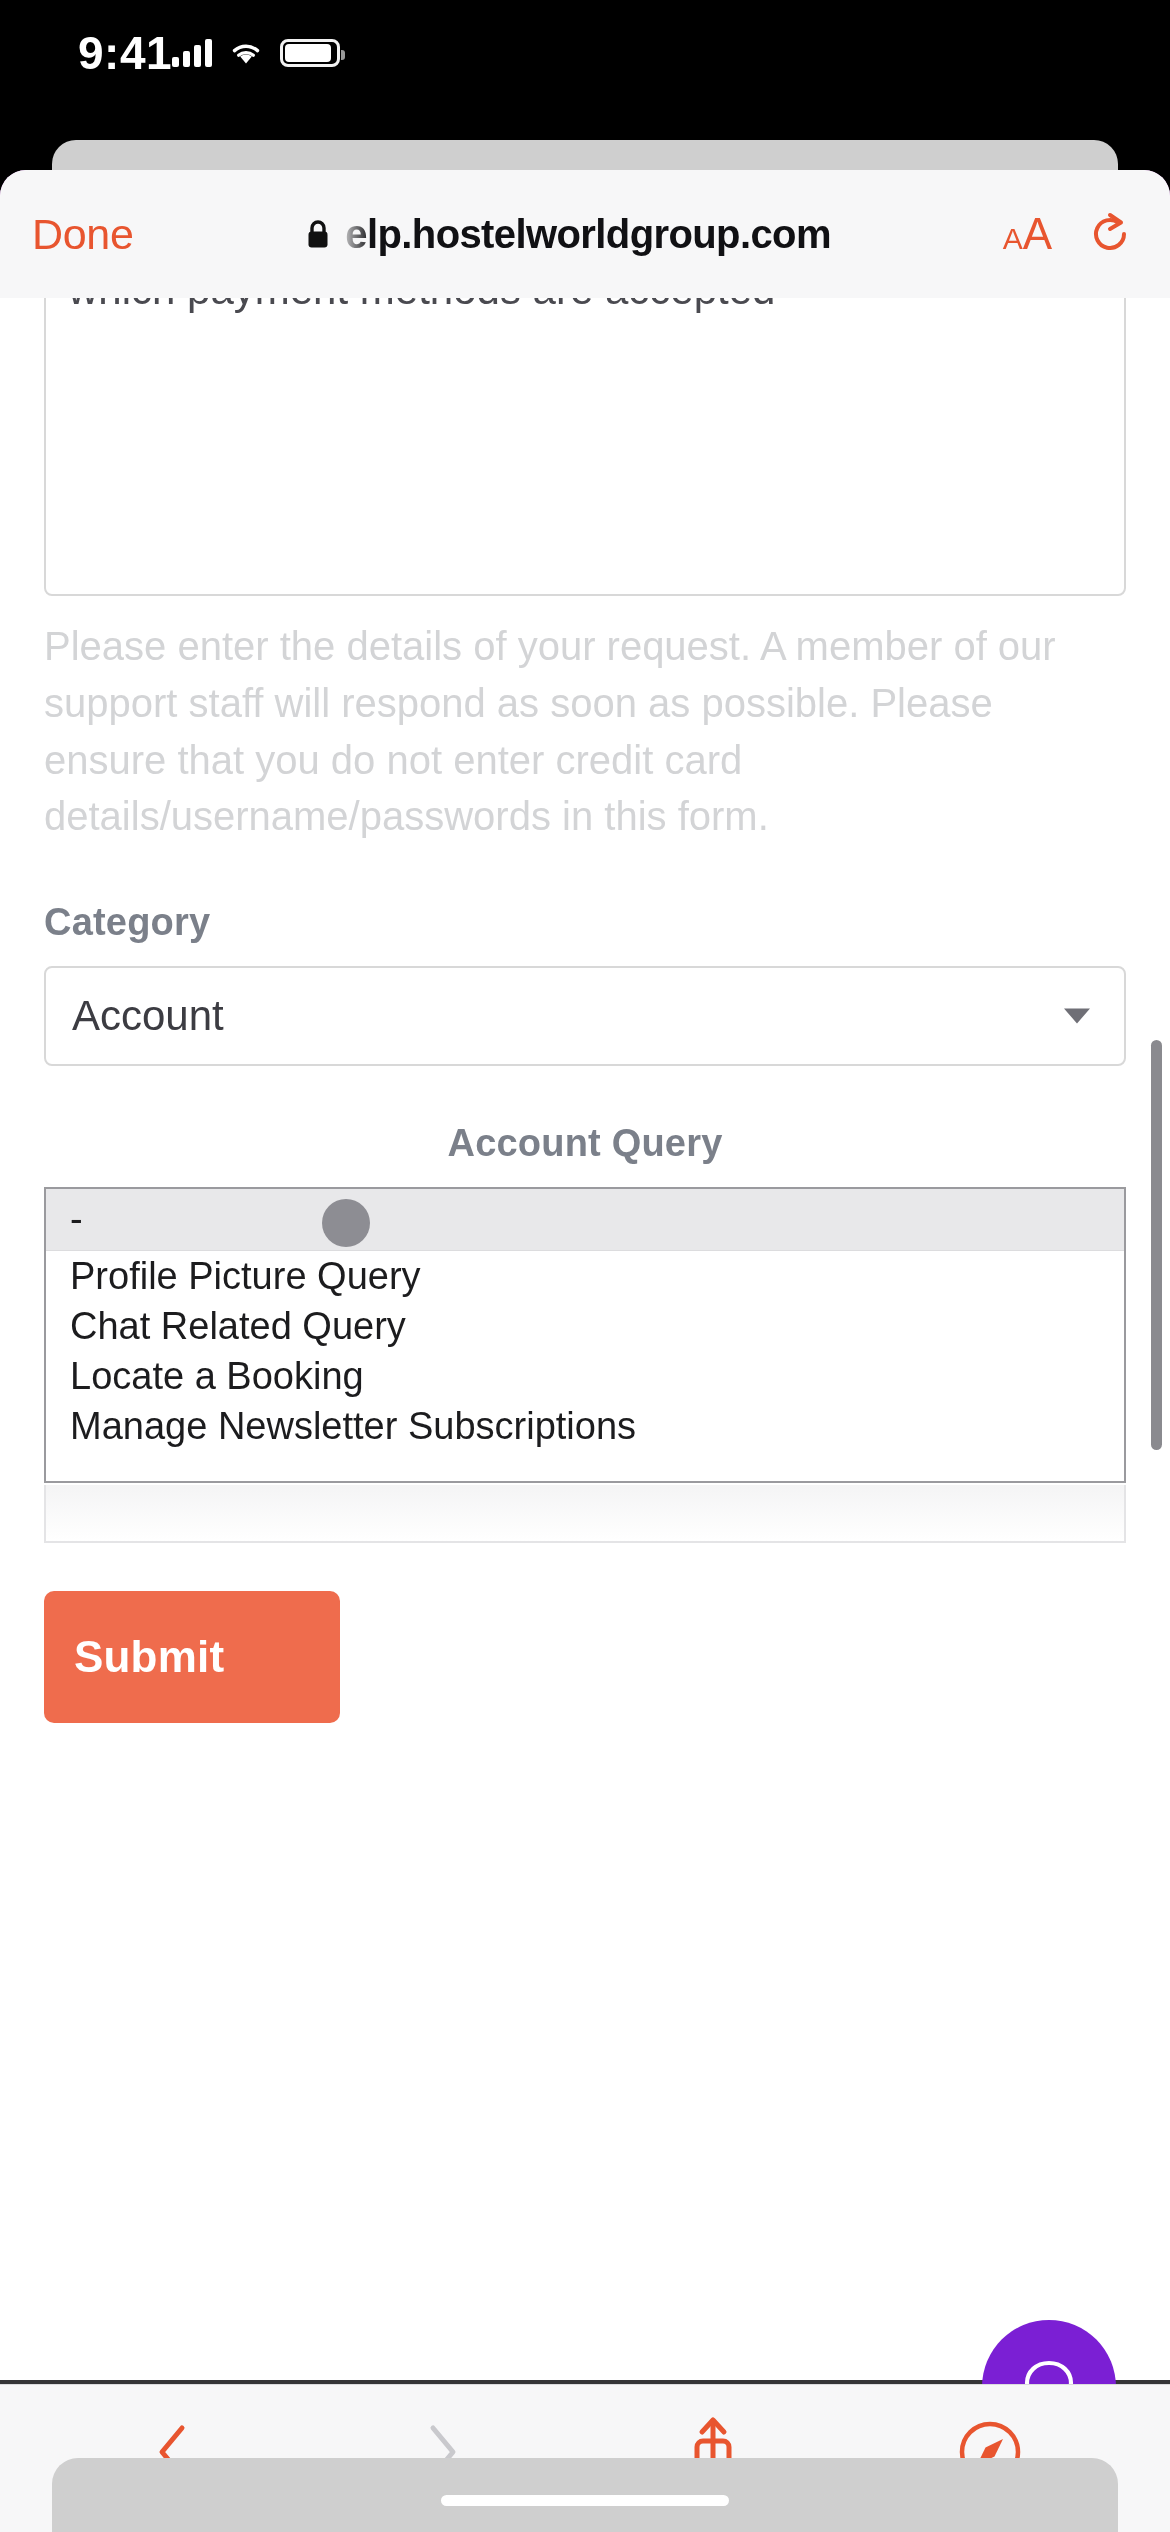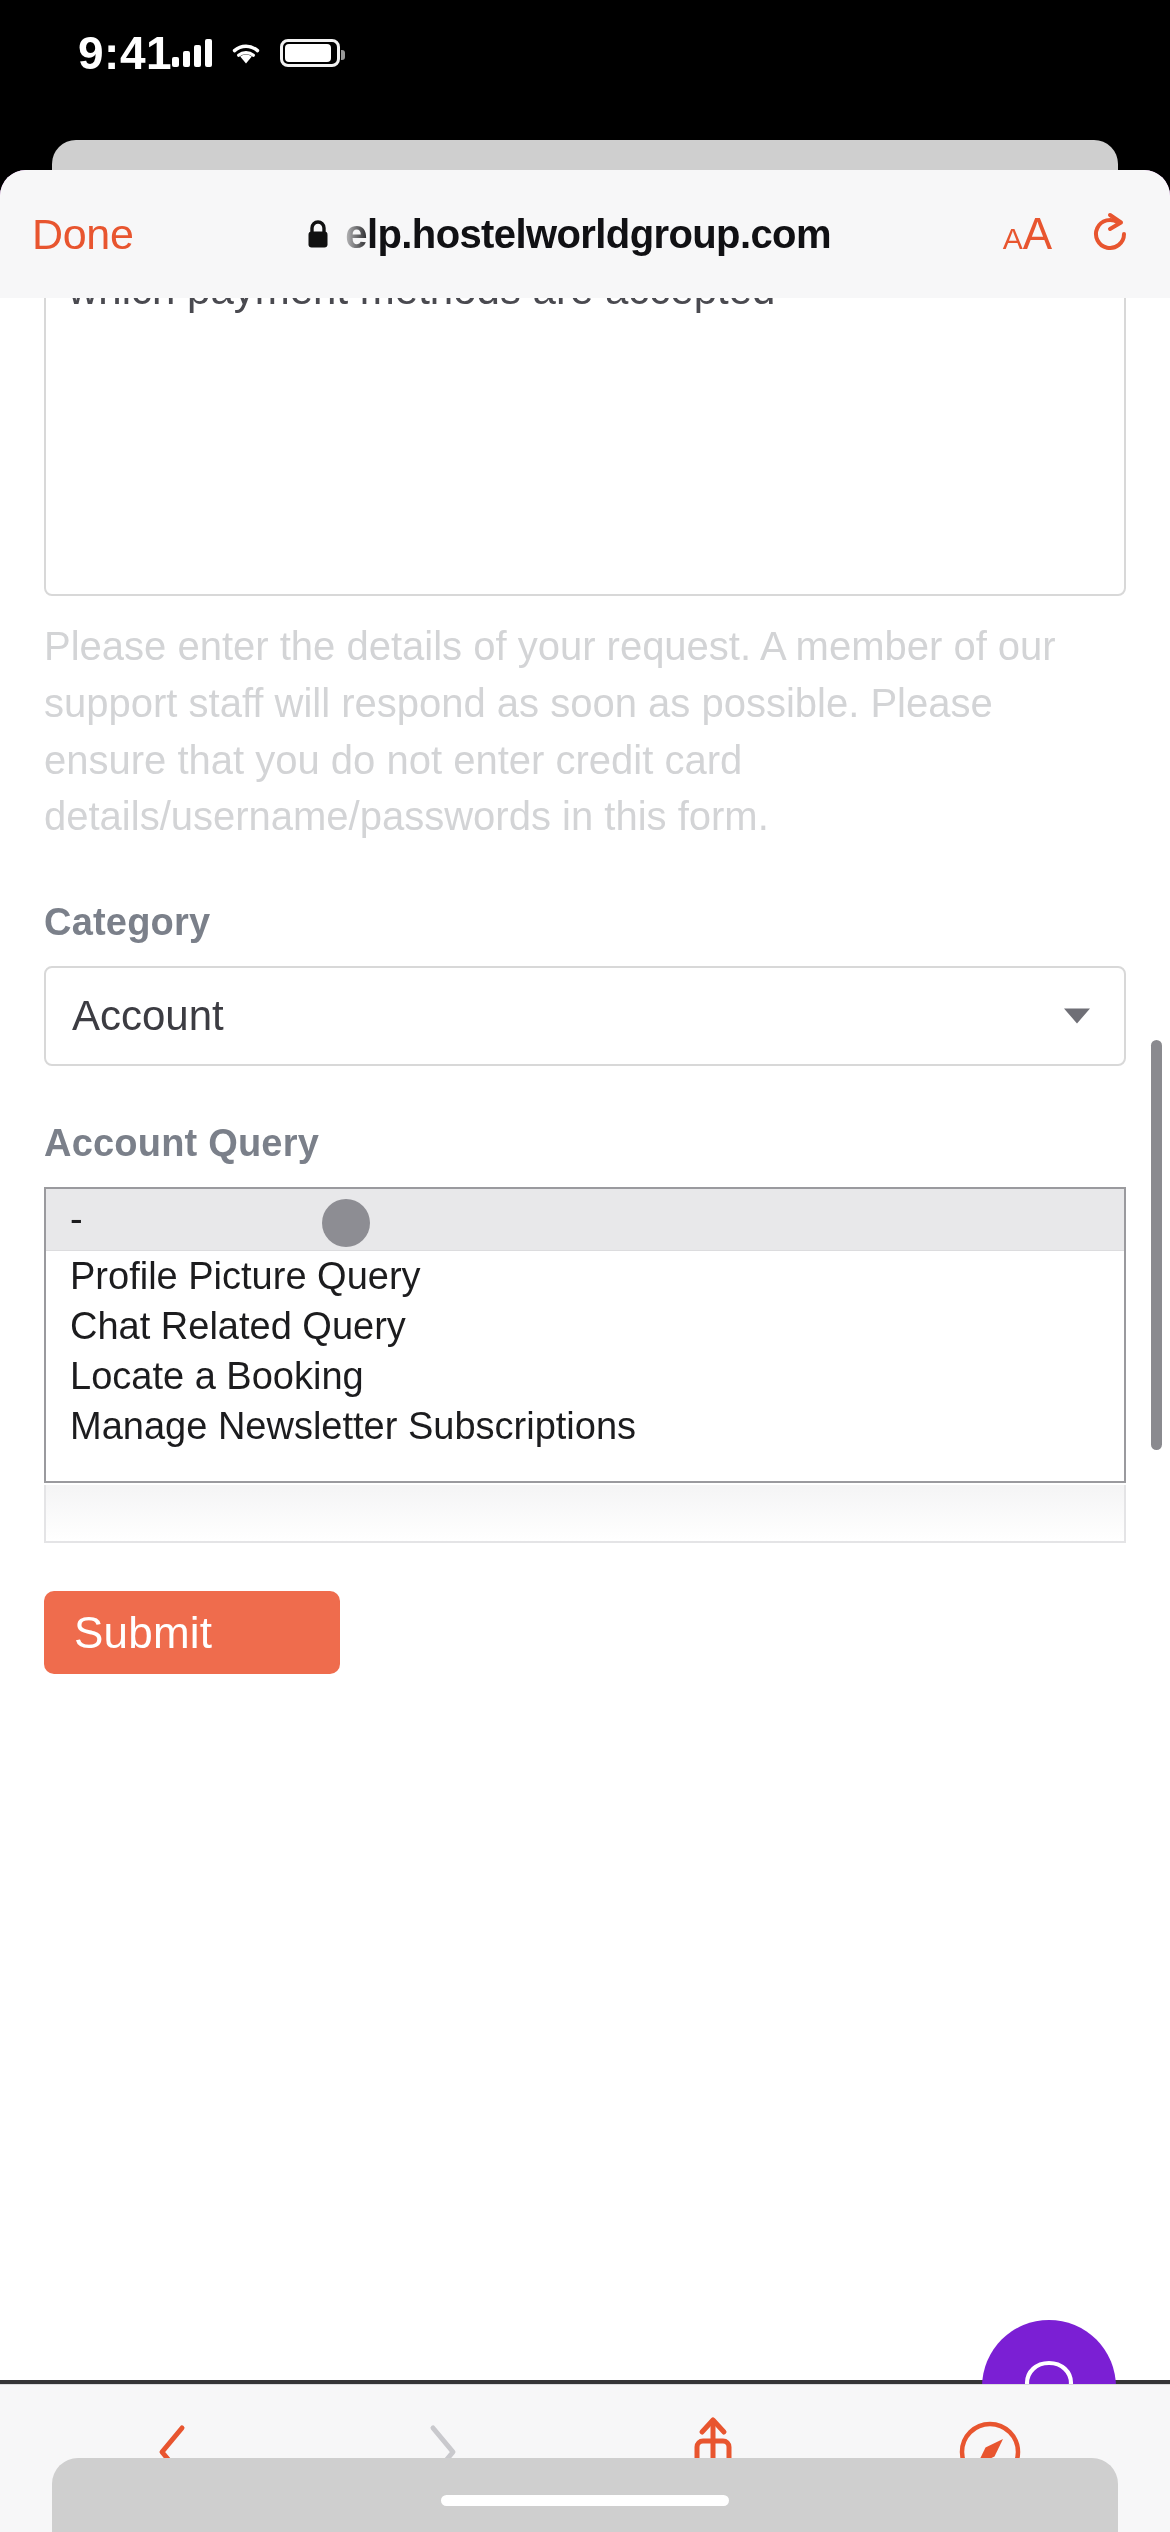--- a/index.html
+++ b/index.html
@@ -211,21 +211,21 @@
     right: 34px;
     top: 50%;
     transform: translateY(-50%);
     width: 0; height: 0;
     border-left: 13px solid transparent;
     border-right: 13px solid transparent;
     border-top: 15px solid #6f6f76;
   }
 
   
-  .query-label { margin-top: 56px; }
+  .query-label { margin-top: 56px; text-align: center; }
 
   .dropdown {
     margin-top: 22px;
     border: 2px solid #9a9a9e;
     background: #ffffff;
     position: relative;
     height: 296px;
     overflow: hidden;
   }
   .dd-selected {
@@ -263,31 +263,32 @@
     margin-top: 2px;
     height: 58px;
     border: 2px solid #e4e4e6;
     border-top: none;
     background: linear-gradient(#f4f4f5, #ffffff);
   }
 
   .submit-btn {
     margin-top: 48px;
     width: 296px;
-    height: 83px;
+    height: 132px;
     background: #ef6c4d;
     border: none;
     border-radius: 10px;
     color: #ffffff;
     font-size: 44px;
     font-family: inherit;
     display: flex;
     align-items: center;
     padding-left: 30px;
     letter-spacing: 0.2px;
+    font-weight: bold;
   }
 
   
   .page-scrollbar {
     position: absolute;
     right: 8px;
     top: 742px;
     width: 11px;
     height: 410px;
     background: #8a8a8f;

